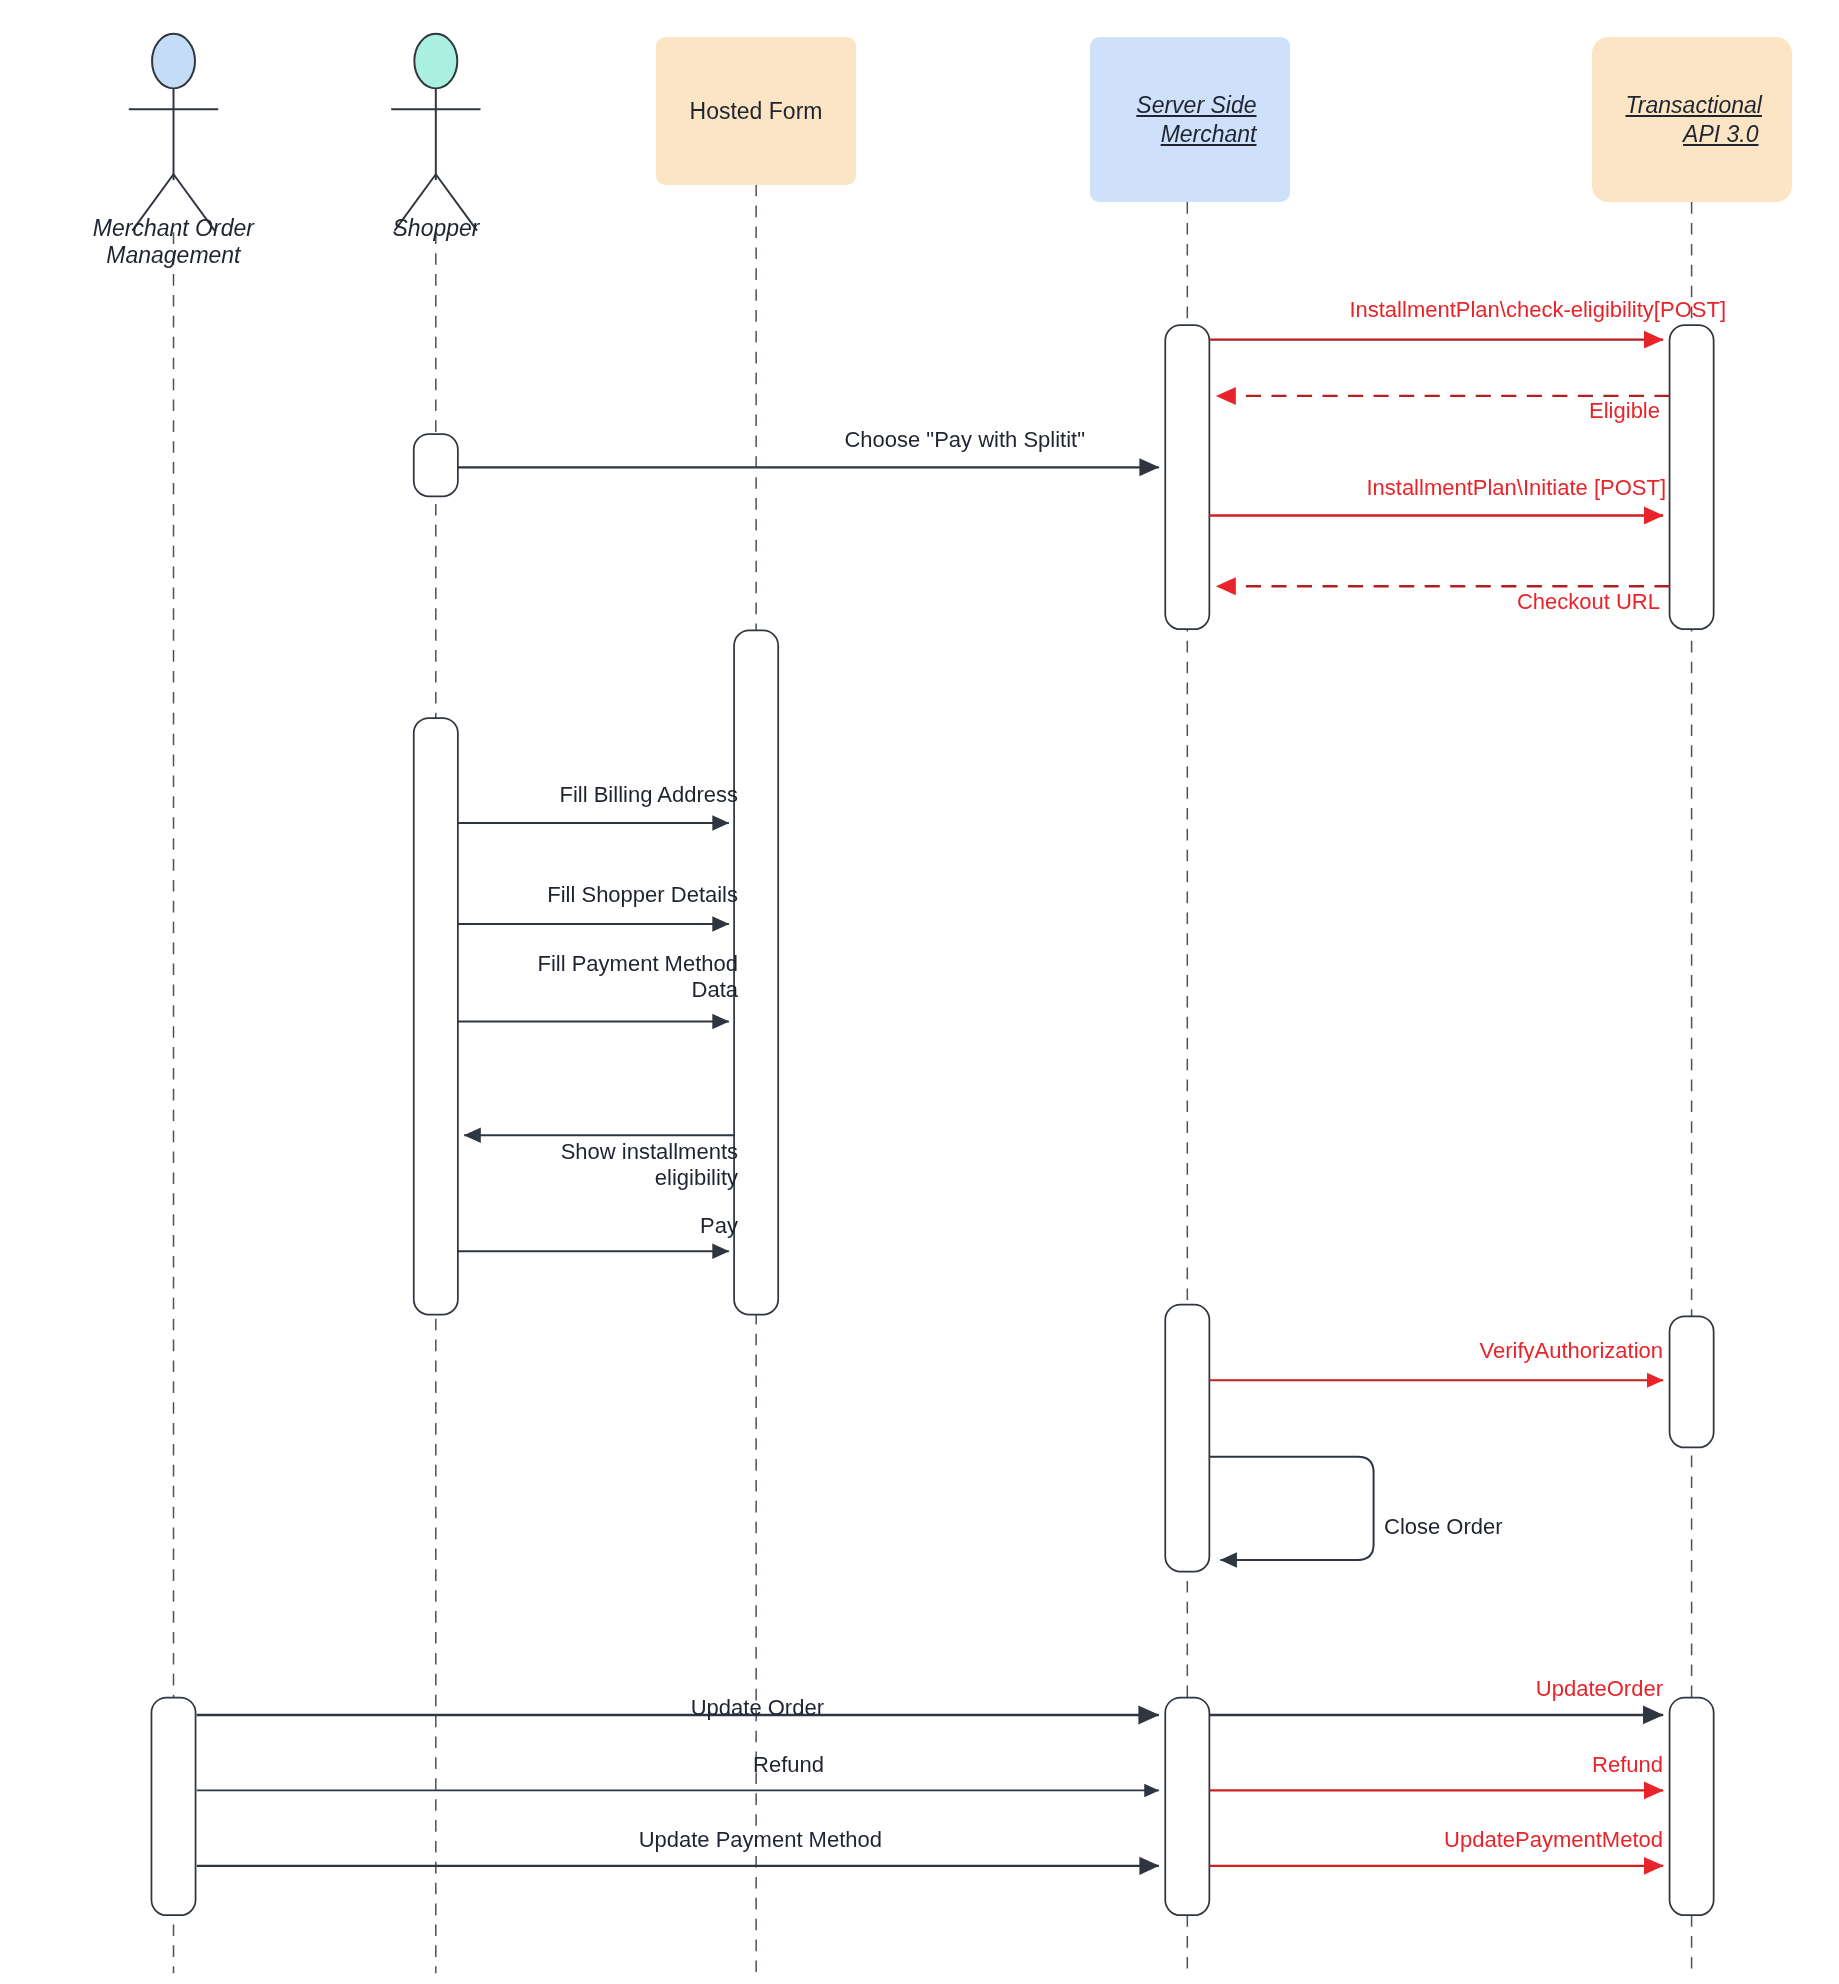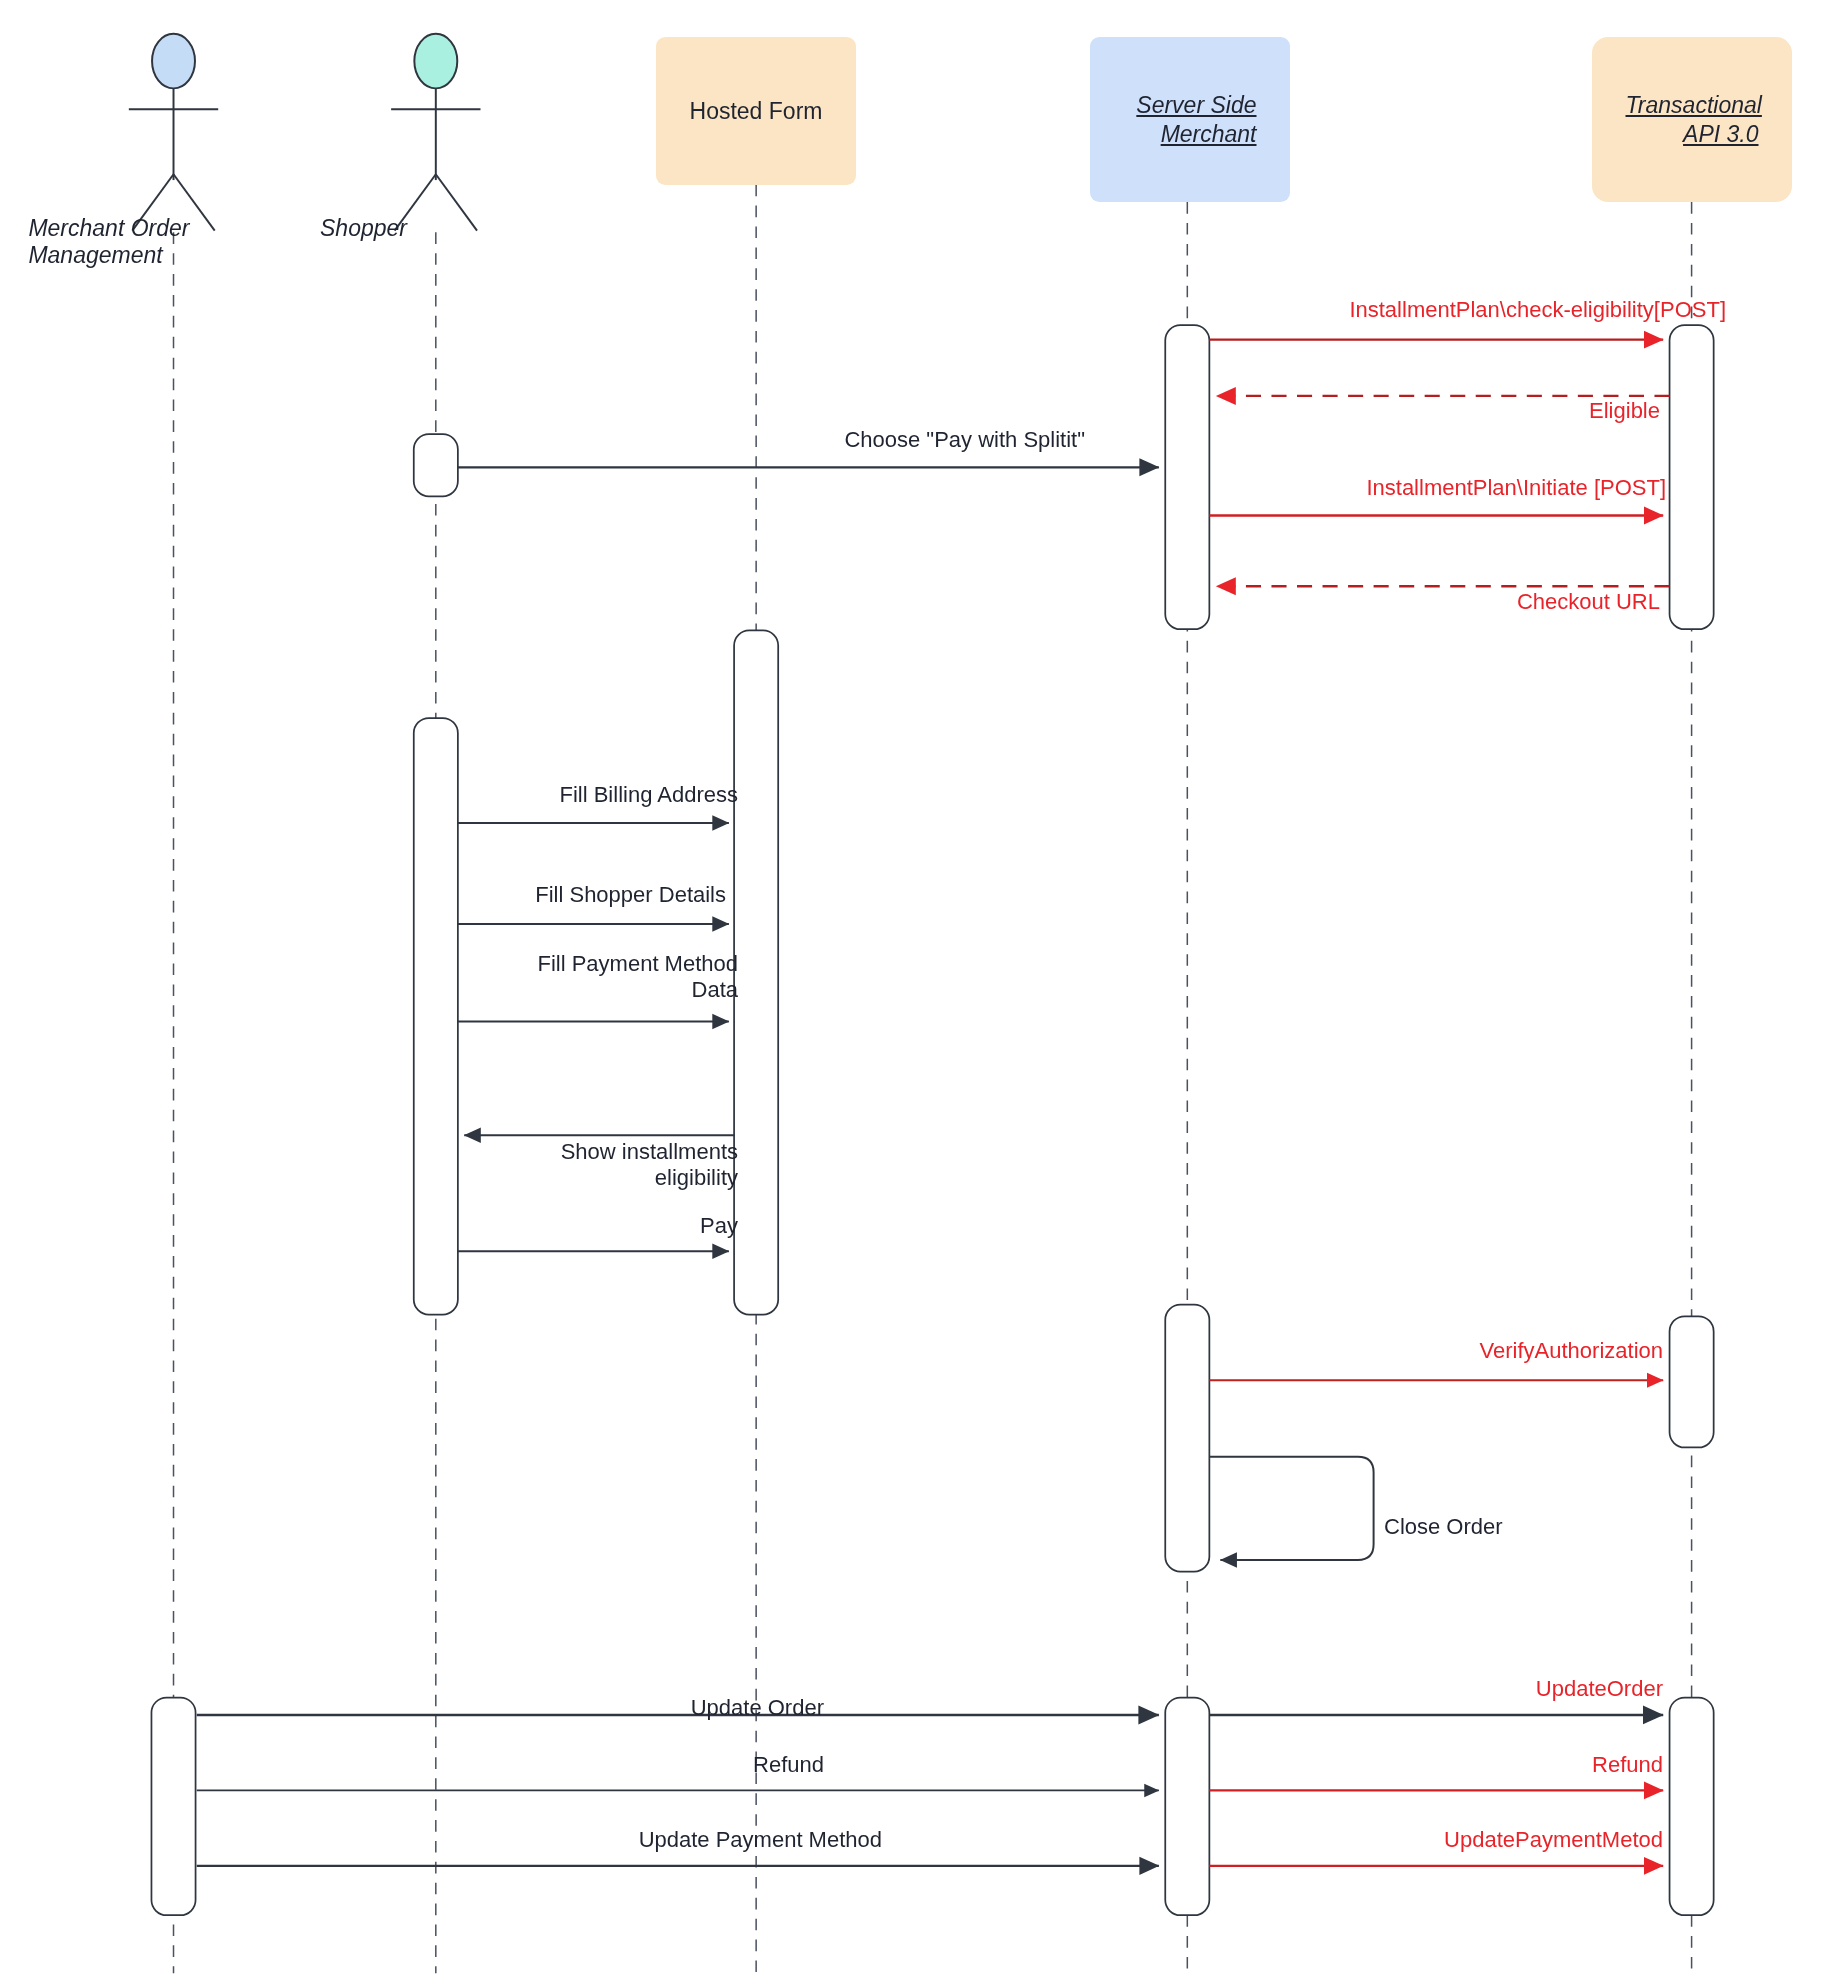--- a/index.html
+++ b/index.html
@@ -2,21 +2,21 @@
 <html style="font-size:9.3px"><head>
 <meta charset="utf-8">
 <style>
   html,body{margin:0;padding:0;background:#ffffff;}
   body{font-family:"Liberation Sans", sans-serif;}
   #canvas{position:relative;width:1839px;height:1985px;background:#ffffff;overflow:hidden;}
   .svg-layer{position:absolute;left:0;top:0;width:1839px;height:1985px;}
   .hdr-box{position:absolute;border-radius:9.3px;display:flex;align-items:center;justify-content:center;text-align:center;box-sizing:border-box;}
   .hdr-label{font-size:23px;color:#1f2430;line-height:1.25;text-align:right;}
   .hdr-label.ital{font-style:italic;text-decoration:underline;}
-  .actor-label{position:absolute;font-size:23px;font-style:italic;color:#1f2430;line-height:1.18;}
+  .actor-label{position:absolute;text-align:center;font-size:23px;font-style:italic;color:#1f2430;line-height:1.18;}
   .msg-label{position:absolute;text-align:right;font-size:22px;color:#1f2430;line-height:1.2;white-space:pre-line;}
   .msg-label.api{color:#e8242a;}
 </style>
 </head>
 <body>
 
 <div id="canvas">
 
   <svg class="svg-layer" viewBox="0 0 3169 3420">
     <defs>
@@ -129,21 +129,21 @@
   <div class="msg-label api" style="left:1219px;top:398px;width:441px;">Eligible</div>
 
   <div class="msg-label" style="left:534px;top:427px;width:551px;">Choose "Pay with Splitit"</div>
 
   <div class="msg-label api" style="left:1213px;top:475px;width:453px;">InstallmentPlan\Initiate [POST]</div>
 
   <div class="msg-label api" style="left:1219px;top:589px;width:441px;">Checkout URL</div>
 
   <div class="msg-label" style="left:459px;top:782px;width:279px;">Fill Billing Address</div>
 
-  <div class="msg-label" style="left:447px;top:882px;width:279px;">Fill Shopper Details</div>
+  <div class="msg-label" style="left:459px;top:882px;width:279px;">Fill Shopper Details</div>
 
   <div class="msg-label" style="left:459px;top:1139px;width:279px;">Show installments
 eligibility</div>
 
   <div class="msg-label" style="left:459px;top:951px;width:279px;">Fill Payment Method
 Data</div>
 
   <div class="msg-label" style="left:459px;top:1213px;width:279px;">Pay</div>
 
   <div class="msg-label api" style="left:1216px;top:1338px;width:447px;">VerifyAuthorization</div>

